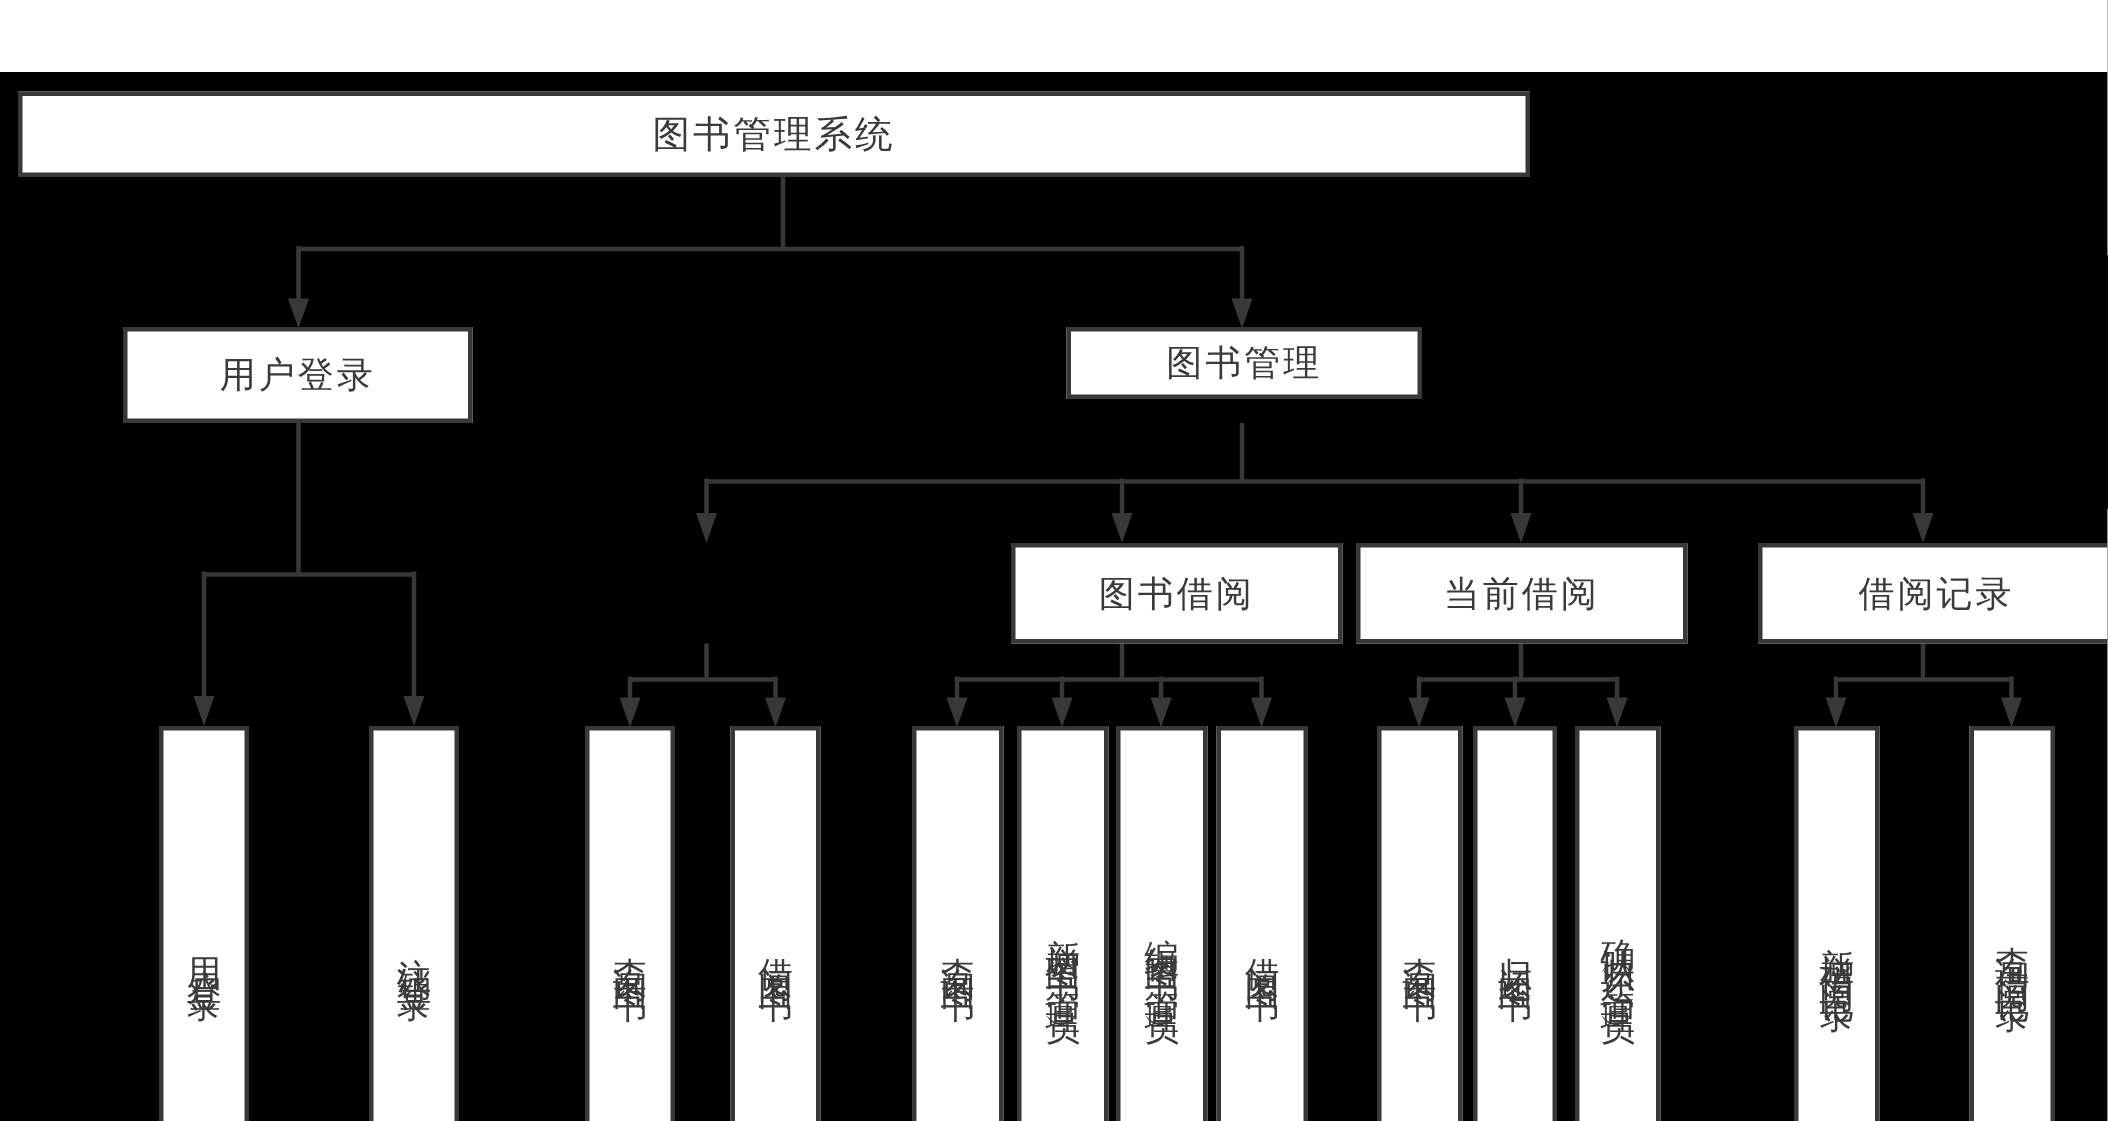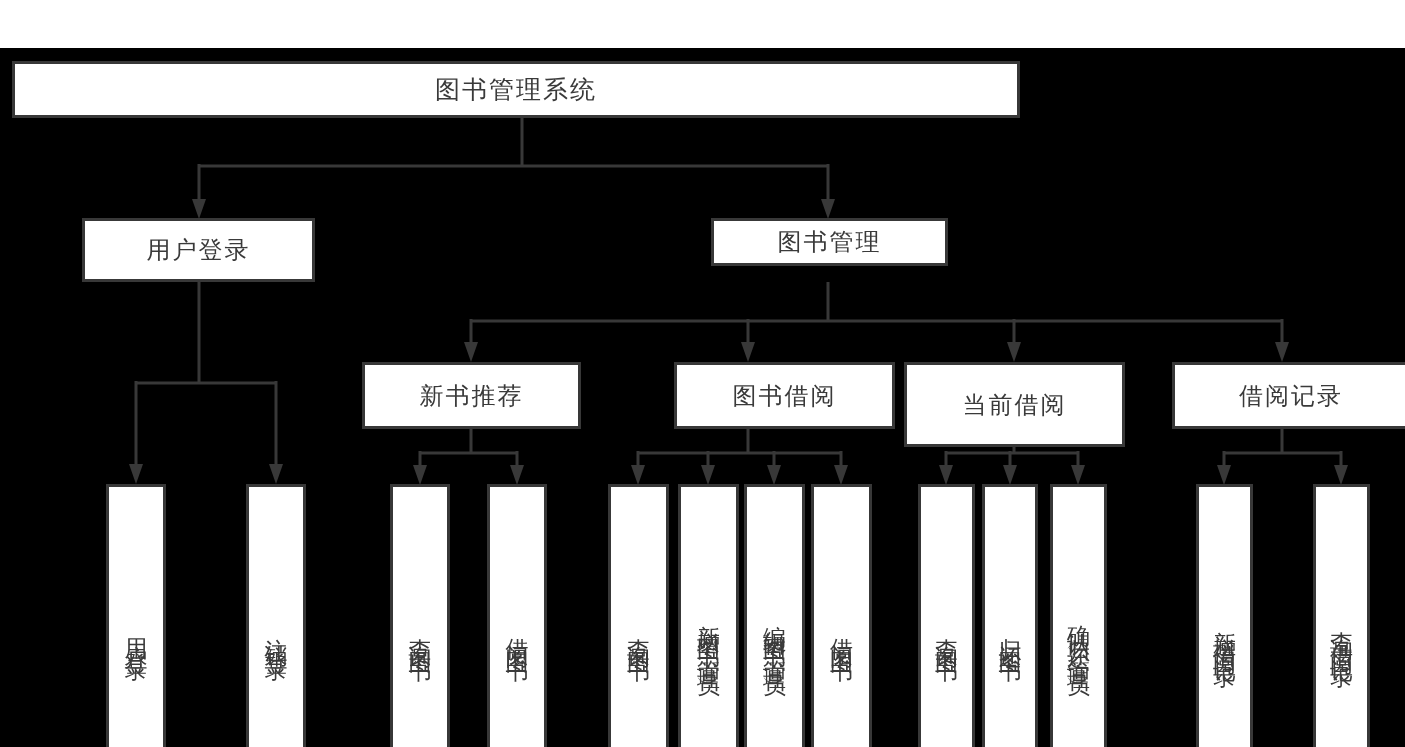--- a/index.html
+++ b/index.html
@@ -34,21 +34,21 @@
     white-space:nowrap;
   }
   
   #n-root{left:12px;top:13px;width:1008px;height:57px;}
   
   #n-user-login{left:82px;top:170px;width:233px;height:64px;}
   #n-book-mgmt{left:711px;top:170px;width:237px;height:48px;}
   
   #n-sec-newbook{left:362px;top:314px;width:219px;height:67px;}
   #n-sec-borrow{left:674px;top:314px;width:221px;height:67px;}
-  #n-sec-current{left:904px;top:314px;width:221px;height:85px;text-align:right;}
+  #n-sec-current{left:904px;top:314px;width:221px;height:67px;text-align:right;}
   #n-sec-records{left:1172px;top:314px;width:238px;height:67px;}
   
   #l-user-login   {left:106px; top:436px;width:60px;height:300px;}
   #l-logout       {left:246px; top:436px;width:60px;height:300px;}
   #l-query-1      {left:390px; top:436px;width:60px;height:300px;}
   #l-borrow-1     {left:487px; top:436px;width:60px;height:300px;}
   #l-query-2      {left:608px; top:436px;width:61px;height:300px;}
   #l-add-book     {left:678px; top:436px;width:61px;height:308px;}
   #l-edit-book    {left:744px; top:436px;width:61px;height:308px;}
   #l-borrow-2     {left:811px; top:436px;width:61px;height:300px;}
@@ -141,23 +141,20 @@
     <span class="root-label">图书管理系统</span>
   </div>
 
   <div class="node" id="n-user-login">
     <span class="h-label">用户登录</span>
   </div>
   <div class="node" id="n-book-mgmt">
     <span class="h-label">图书管理</span>
   </div>
 
-  <div class="node" id="n-sec-newbook">
-    <span class="h-label">新书推荐</span>
-  </div>
   <div class="node" id="n-sec-borrow">
     <span class="h-label">图书借阅</span>
   </div>
   <div class="node" id="n-sec-current">
     <span class="h-label">当前借阅</span>
   </div>
   <div class="node" id="n-sec-records">
     <span class="h-label">借阅记录</span>
   </div>
 

